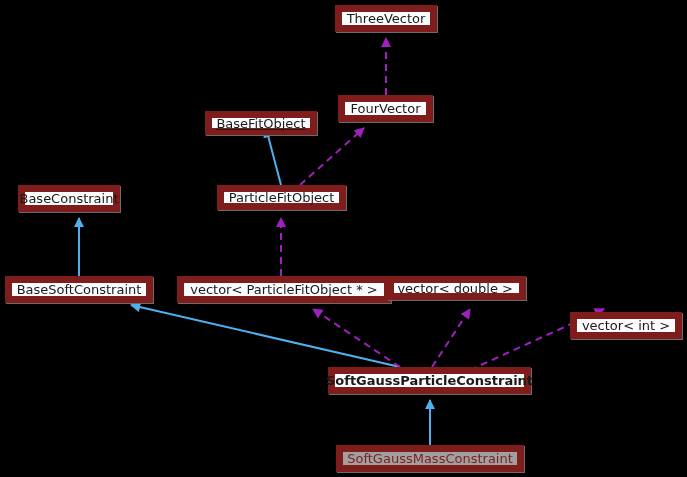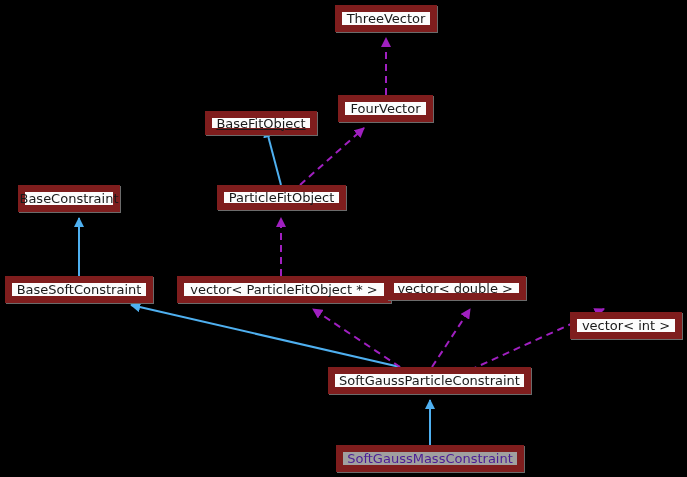--- a/index.html
+++ b/index.html
@@ -35,21 +35,21 @@
     display: flex;
     align-items: center;
     justify-content: center;
     white-space: nowrap;
     letter-spacing: 0px;
     box-shadow: 1px 1px 0 0 #6b6b6b;
     z-index: 5;
   }
   .node.highlight {
     background: #a0a0a0;
-    color: #4c1d95;
+    color: #7f1d1d;
   }
   .node-label {
     display: block;
     padding: 0 6px;
   }
 </style>
 </head>
 <body>
 
 <div id="diagram">
@@ -98,21 +98,21 @@
       </div>
       <div class="node" style="left: 177px; top: 276px; width: 214px; height: 27px;">
         <span class="node-label">vector&lt; ParticleFitObject * &gt;</span>
       </div>
       <div class="node" style="left: 387px; top: 276px; width: 139px; height: 24px; justify-content: flex-end;">
         <span class="node-label">vector&lt; double &gt;</span>
       </div>
       <div class="node" style="left: 570px; top: 276px; width: 112px; height: 27px; margin-top: 36px;">
         <span class="node-label">vector&lt; int &gt;</span>
       </div>
-      <div class="node" style="left: 328px; top: 367px; width: 203px; height: 27px;">
+      <div class="node" style="left: 328px; top: 367px; width: 203px; height: 27px; font-weight: bold;">
         <span class="node-label">SoftGaussParticleConstraint</span>
       </div>
       <div class="node highlight" style="left: 336px; top: 445px; width: 188px; height: 27px;">
         <span class="node-label">SoftGaussMassConstraint</span>
       </div>
     </div>
 
 </div>
 
 </body></html>

